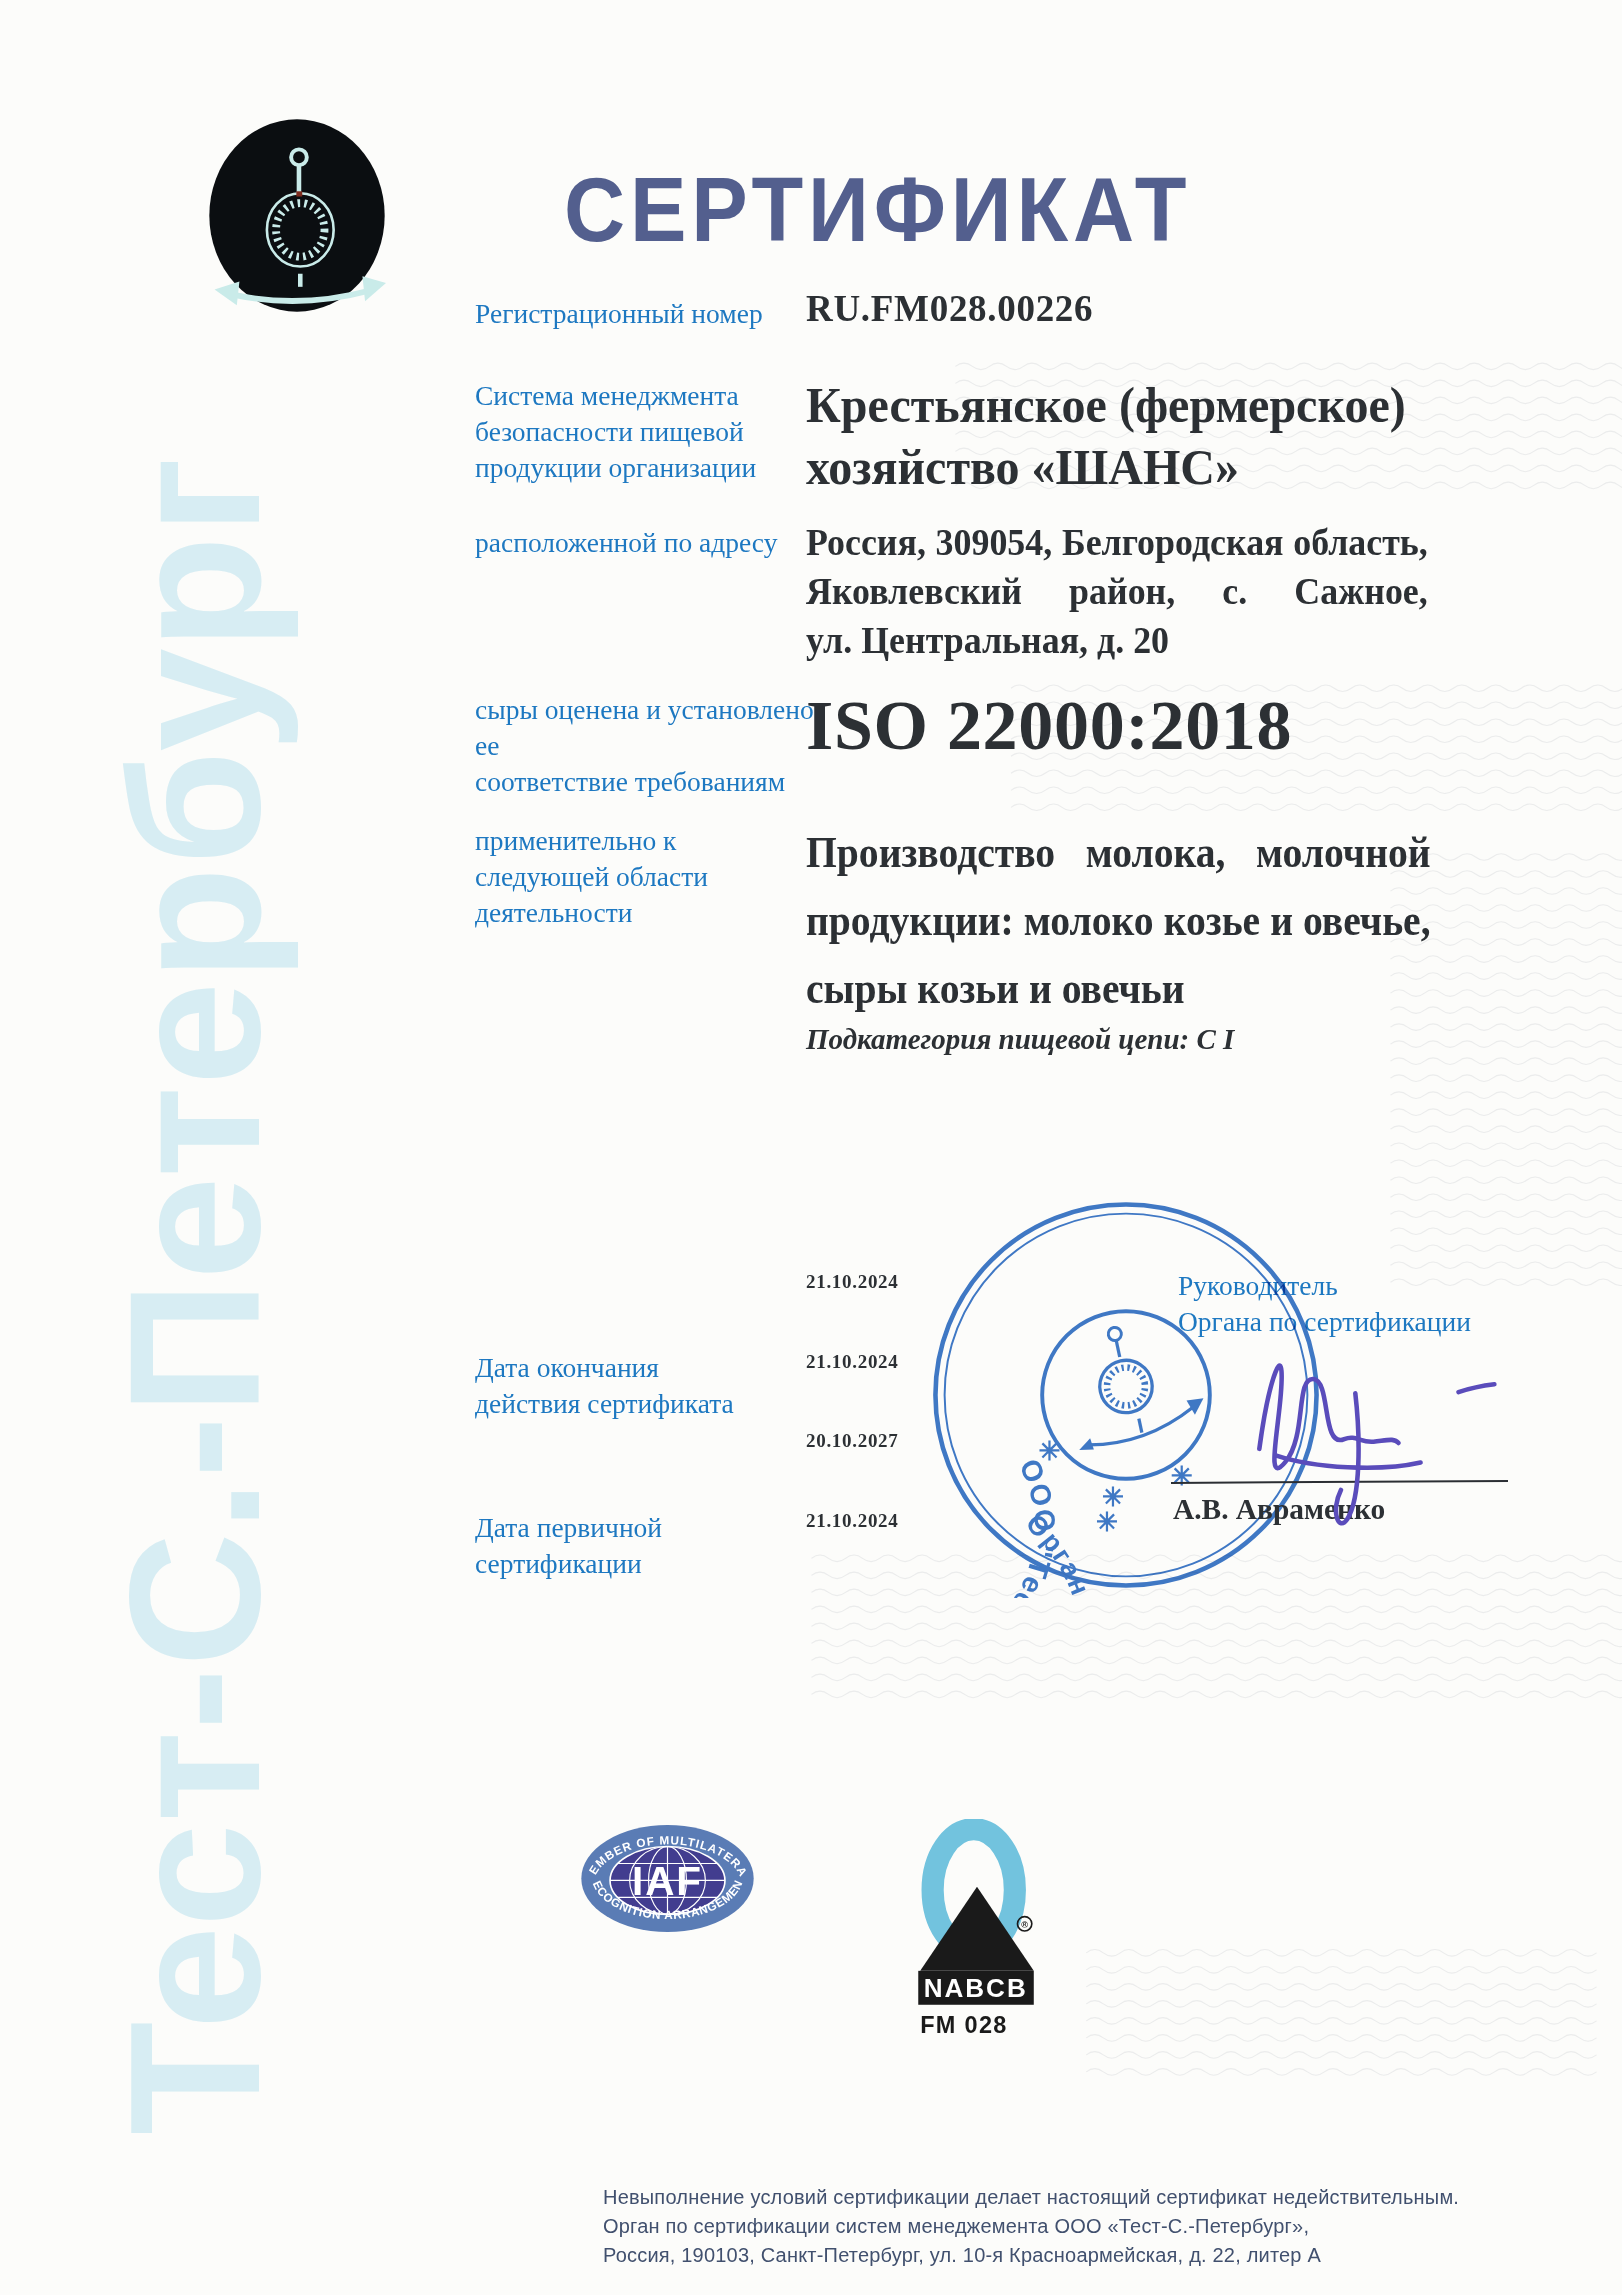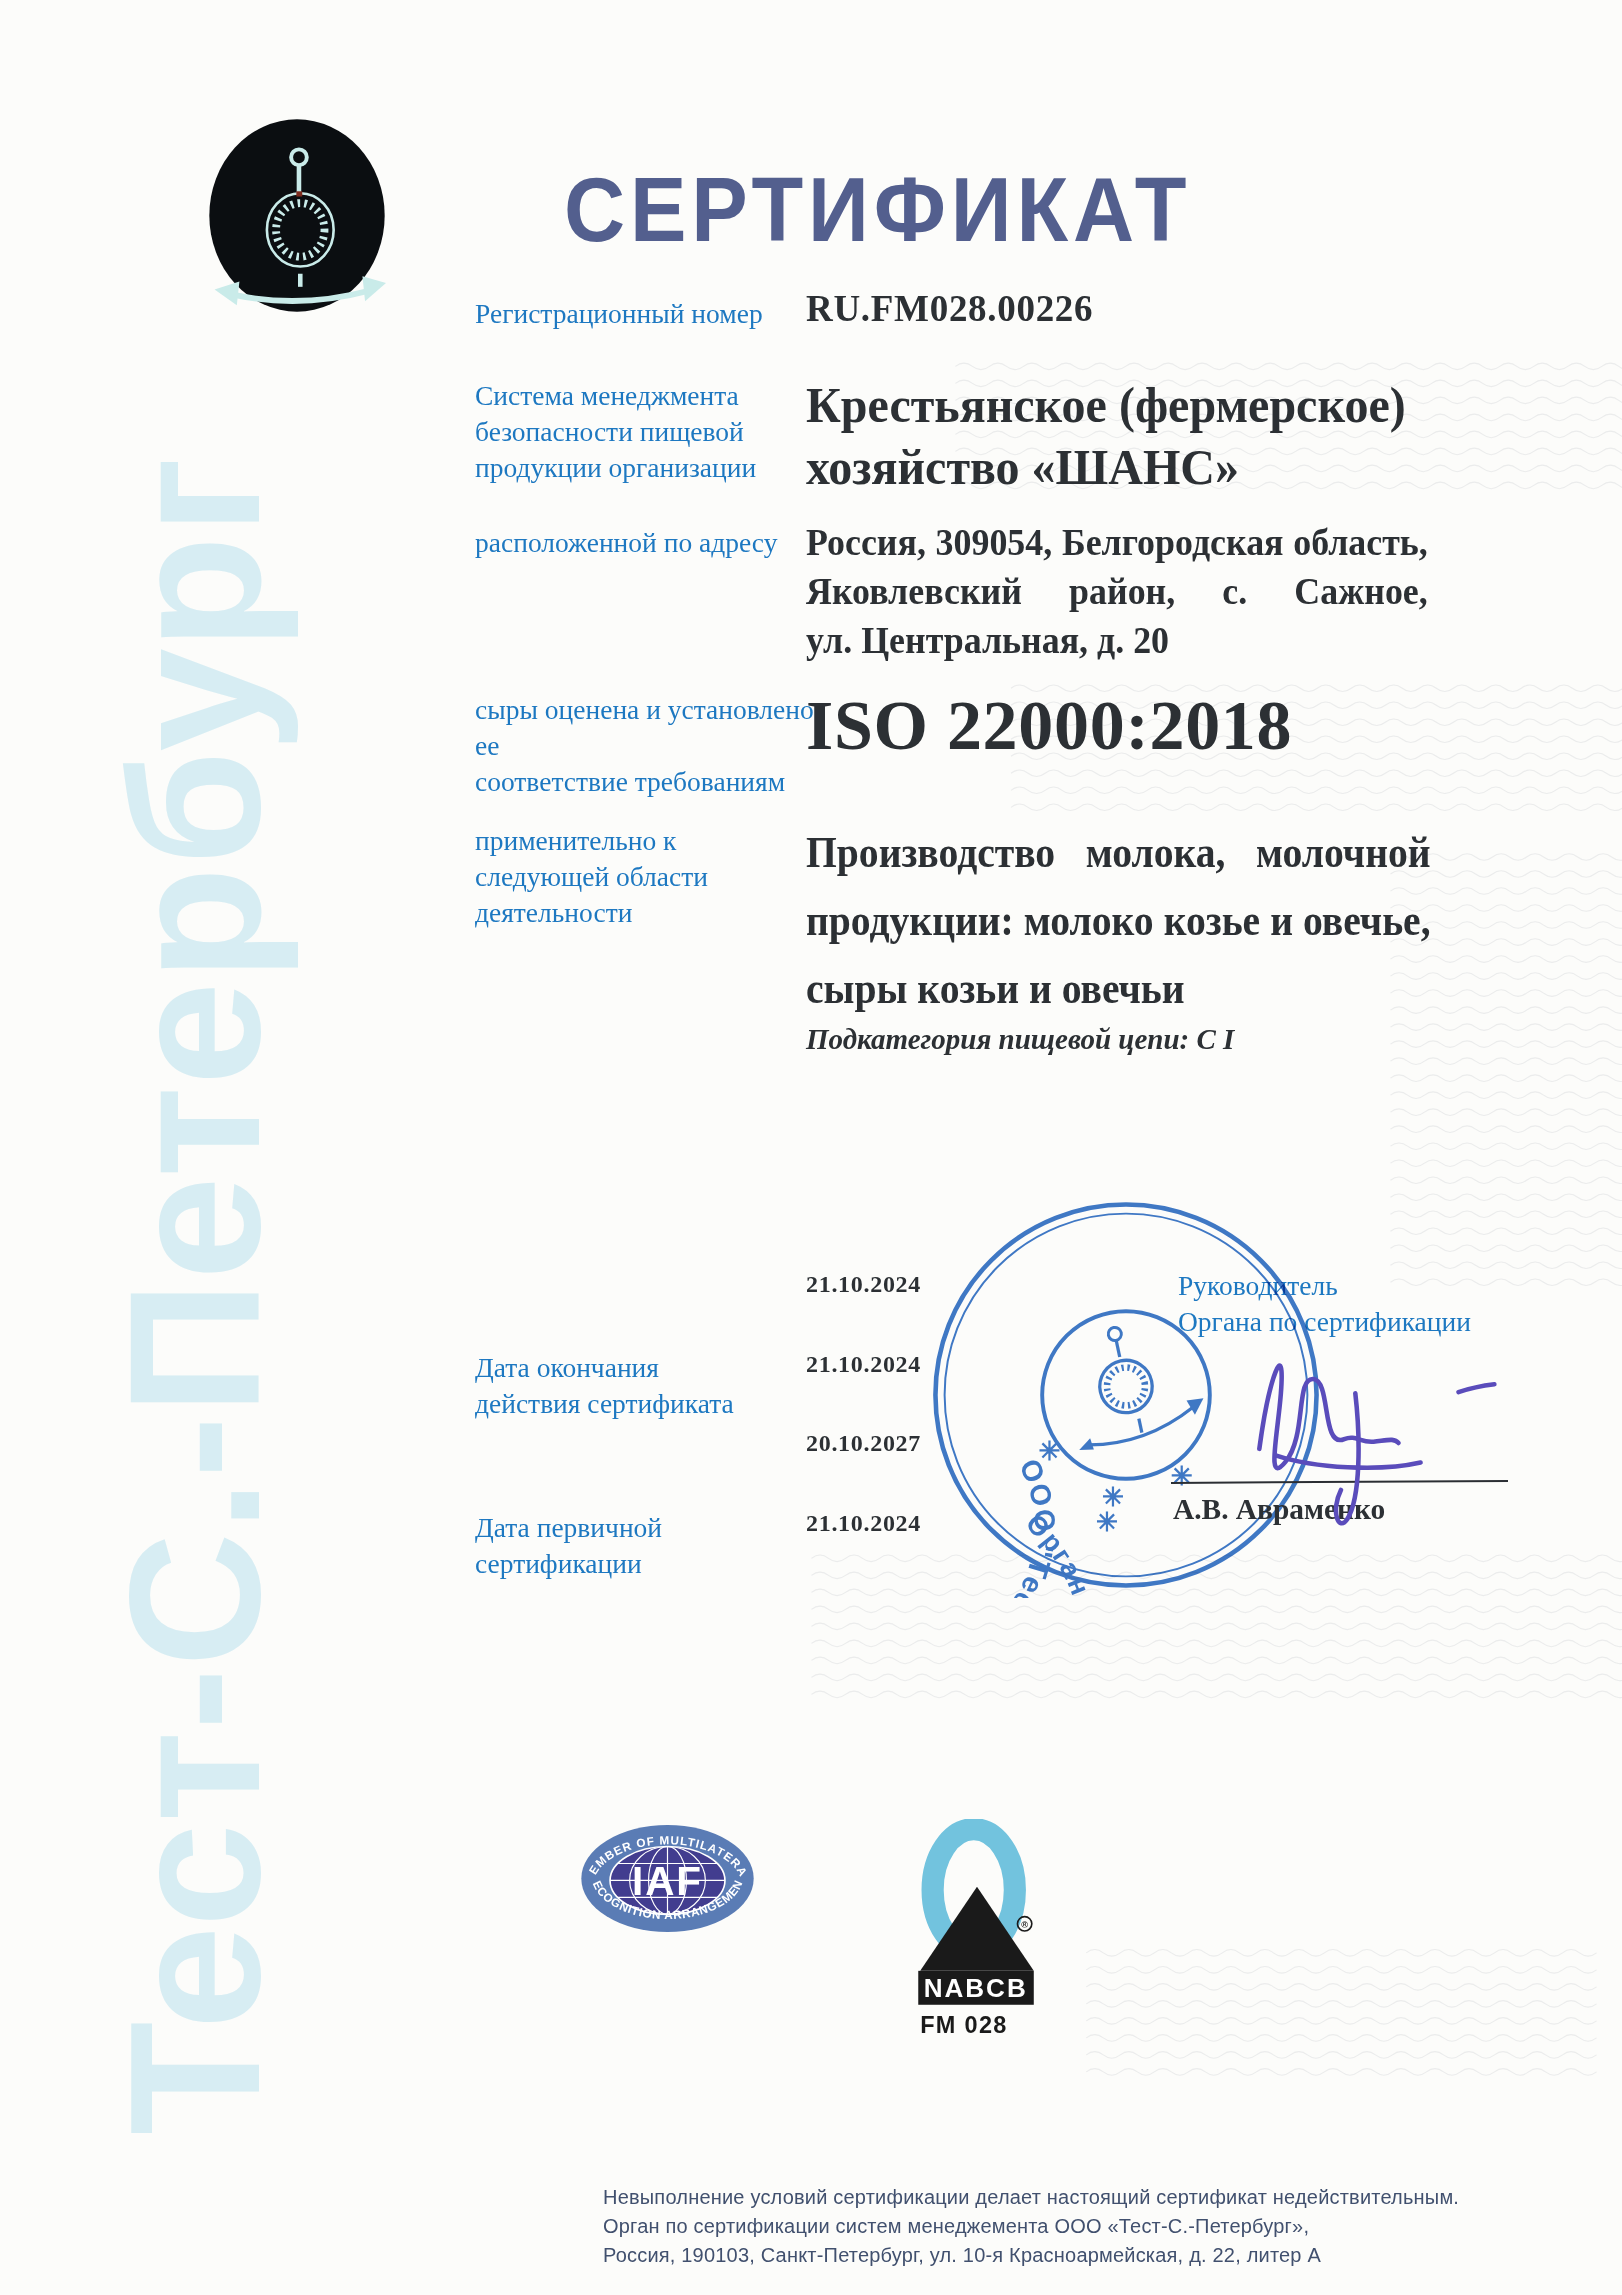--- a/index.html
+++ b/index.html
@@ -23,21 +23,21 @@
     font-size:27.5px;line-height:1.3;color:var(--label);white-space:pre-line;}
   .val{position:absolute;left:806px;z-index:2;color:var(--value);font-weight:bold;}
   .vline{white-space:nowrap;}
   .just{text-align:justify;text-align-last:justify;}
   .reg-val{top:287px;font-size:37px;letter-spacing:0.7px;}
   .company{top:374px;font-size:50px;line-height:62px;transform:scaleX(.96);transform-origin:left top;}
   .address{top:518px;width:641px;font-size:37px;line-height:49px;transform:scaleX(.97);transform-origin:left top;}
   .iso{top:686px;font-size:70px;letter-spacing:0.7px;}
   .scope{top:819px;width:694px;font-size:44px;line-height:68px;transform:scaleX(.9);transform-origin:left top;}
   .note{top:996px;font-size:29px;font-style:italic;margin-top:27px;}
-  .date-val{font-size:24px;letter-spacing:0.7px;}
+  .date-val{font-size:19px;letter-spacing:0.7px;}
   .role{left:1178px;width:308px;}
   .sig-line{position:absolute;left:1171px;top:1481px;width:337px;height:2px;
     background:var(--line);z-index:4;transform:rotate(-.3deg);}
   .sig-name{position:absolute;left:1173px;top:1493px;z-index:4;
     font-size:29.4px;font-weight:bold;color:var(--value);font-family:Liberation Serif, serif;}
   .stamp{position:absolute;left:923px;top:1192px;z-index:3;mix-blend-mode:multiply;opacity:.92;}
   .stamp text{font-family:"Liberation Sans",sans-serif;font-weight:bold;fill:var(--stamp);}
   .signature{position:absolute;left:1197px;top:1315px;z-index:5;}
   .iaf{position:absolute;left:579px;top:1823px;z-index:2;}
   .iaf text{font-family:"Liberation Sans",sans-serif;font-weight:bold;fill:#ffffff;}

